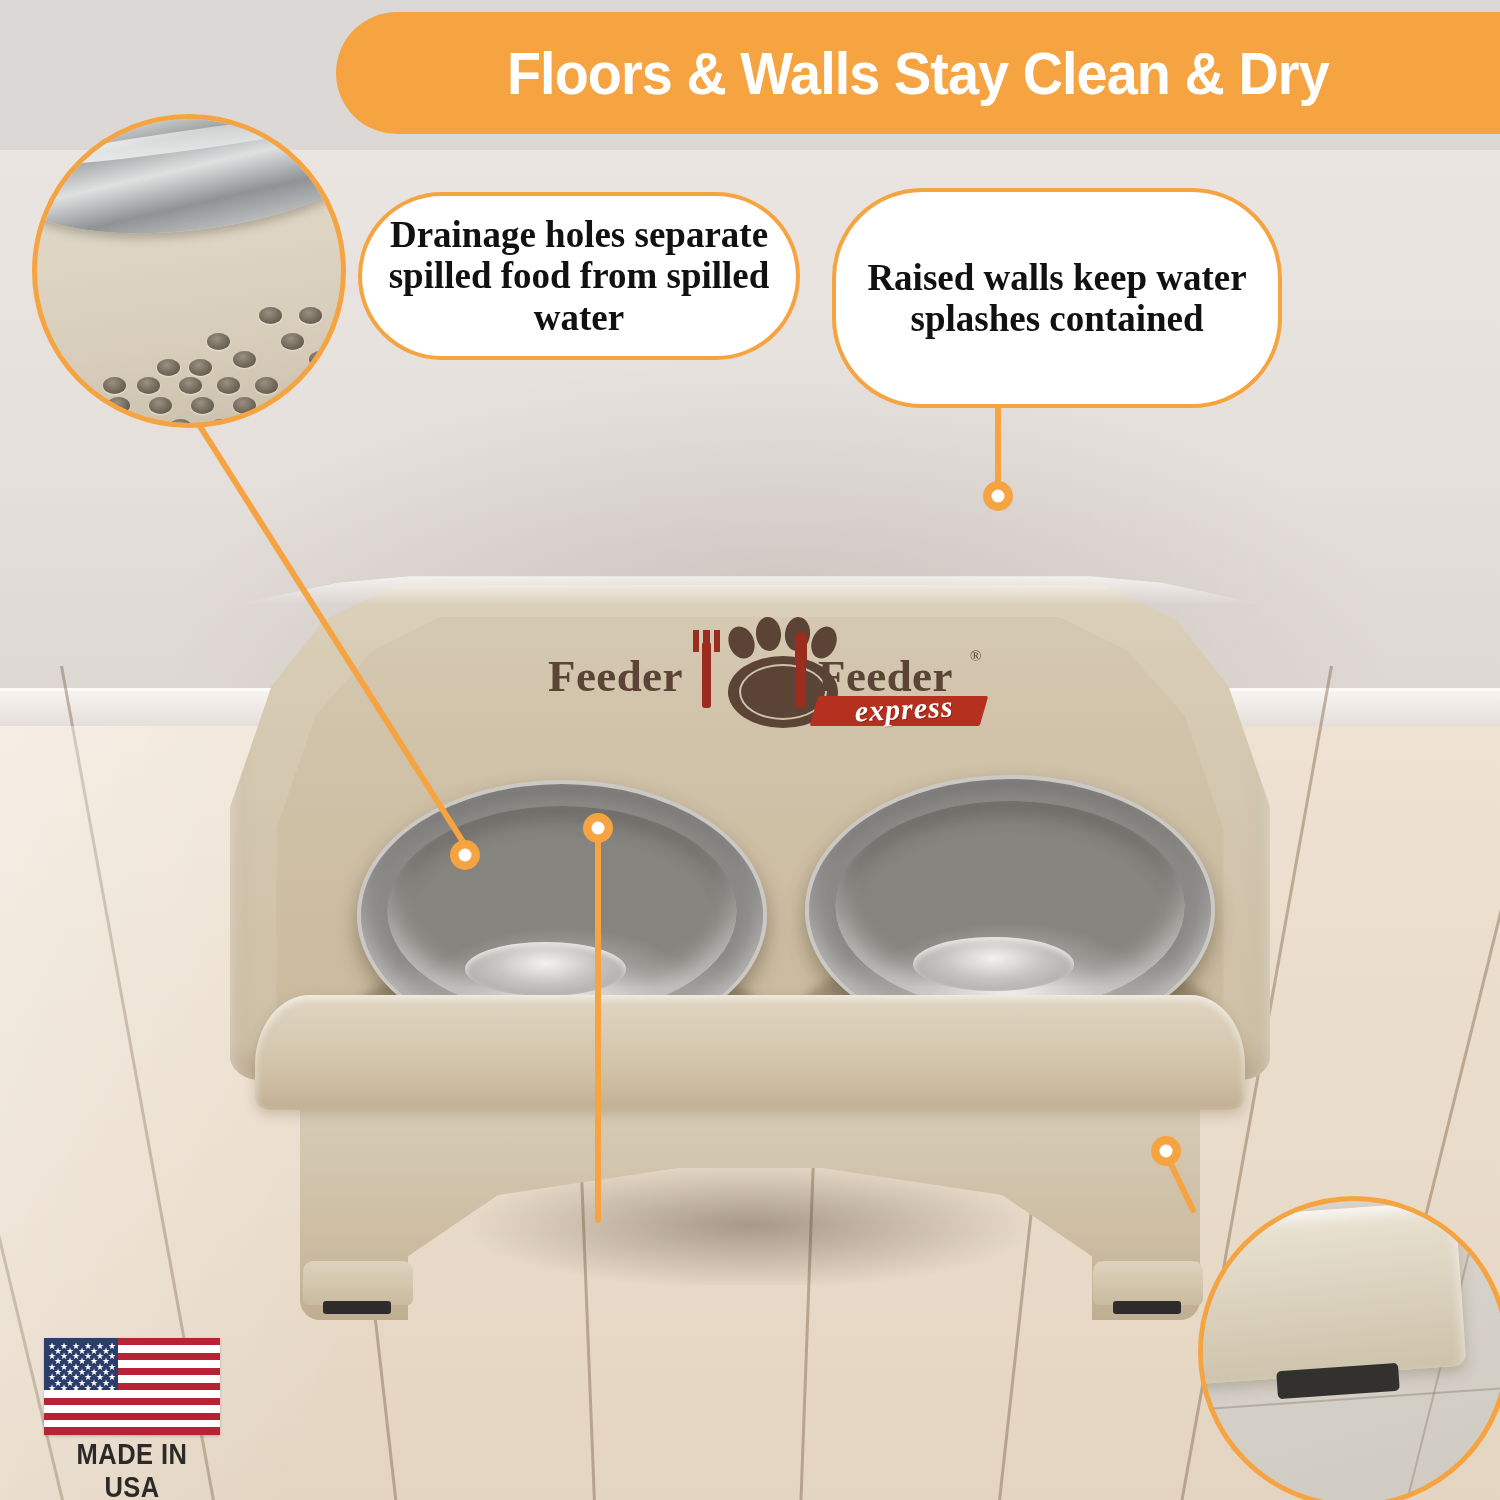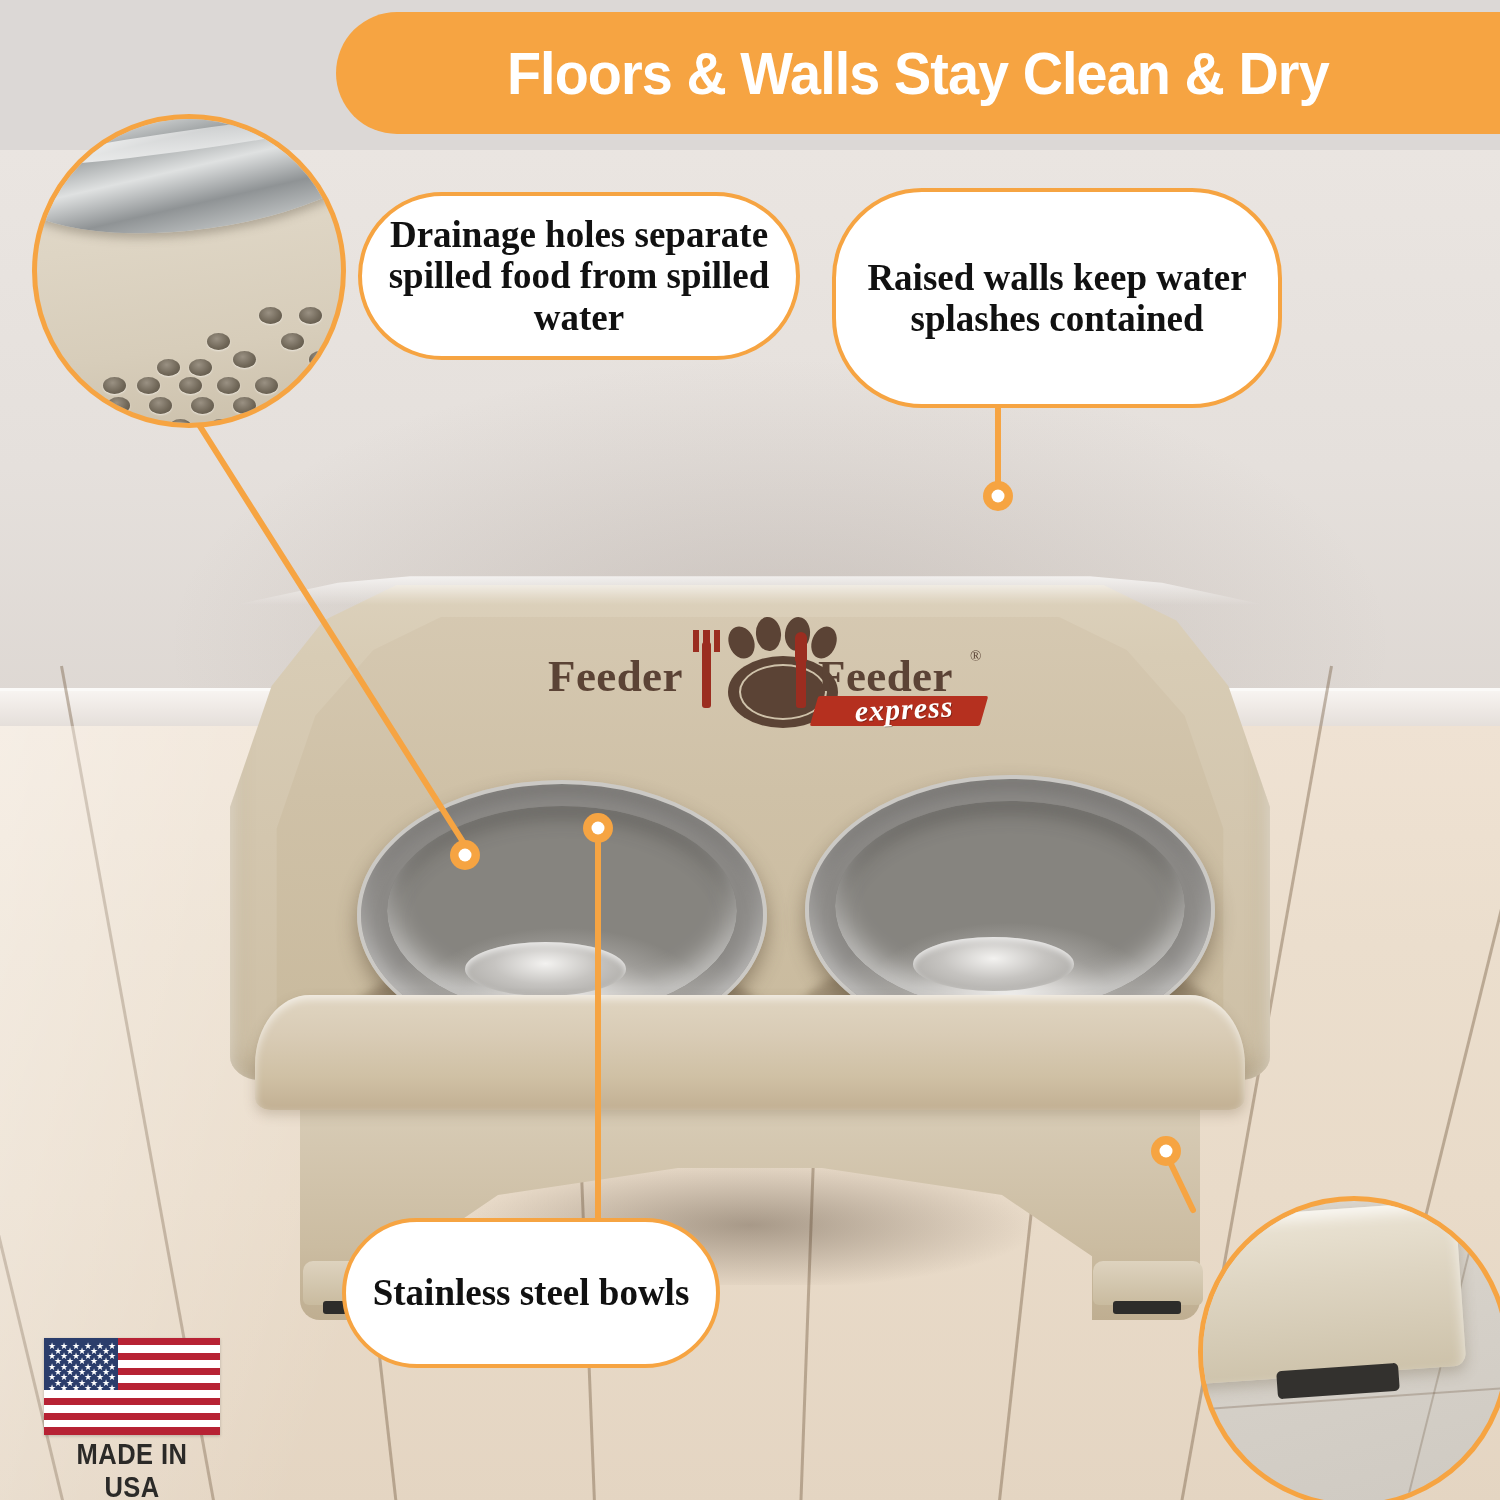--- a/index.html
+++ b/index.html
@@ -287,23 +287,20 @@
 
   <div class="banner">
     <div class="banner-txt">Floors &amp; Walls Stay Clean &amp; Dry</div>
   </div>
 
   <div class="bubble" id="bub-drainage">
     <span>Drainage holes separate spilled food from spilled water</span>
   </div>
   <div class="bubble" id="bub-walls">
     <span>Raised walls keep water splashes contained</span>
-  </div>
-  <div class="bubble" id="bub-bowls">
-    <span>Stainless steel bowls</span>
   </div>
 
   <div class="usa">
     <div class="flag">
       <div id="stripes">
           <div class="stripe" style="top: 0px;"></div>
           <div class="stripe" style="top: 14.9px;"></div>
           <div class="stripe" style="top: 29.8px;"></div>
           <div class="stripe" style="top: 44.7px;"></div>
           <div class="stripe" style="top: 59.6px;"></div>

